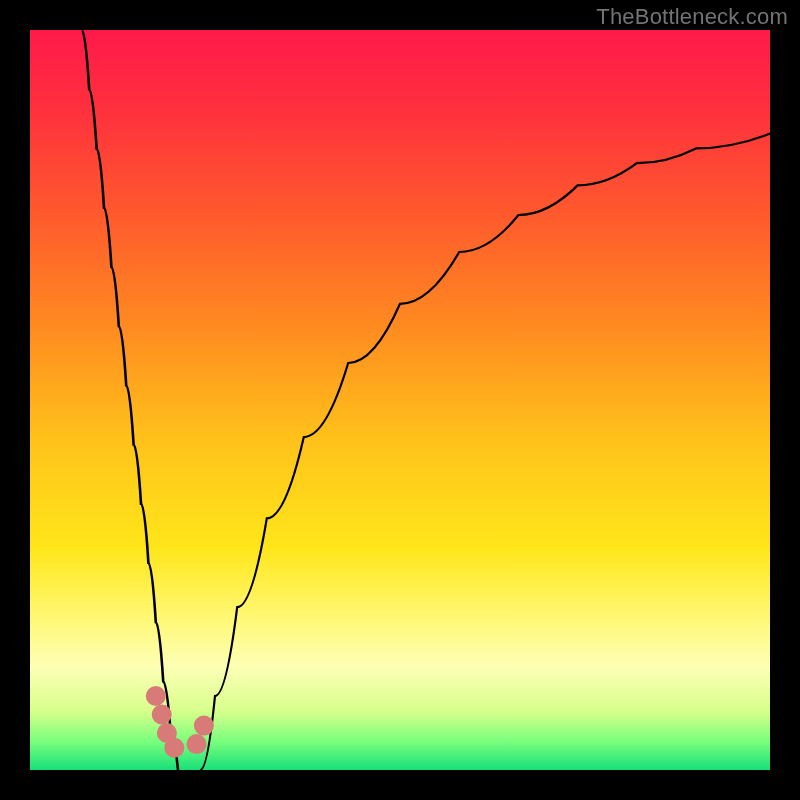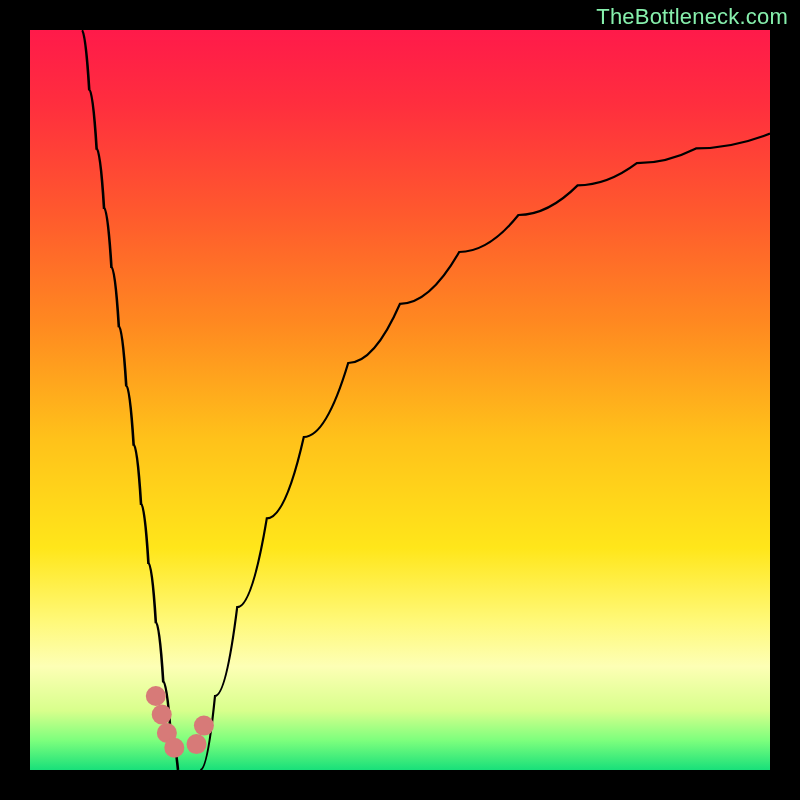--- a/index.html
+++ b/index.html
@@ -20,21 +20,21 @@
   .plot-area {
     position: absolute;
     top: 30px; left: 30px;
     width: 740px; height: 740px;
     overflow: hidden;
   }
   .watermark {
     position: absolute;
     top: 4px;
     right: 12px;
-    color: #86efac;
+    color: #737373;
     font-size: 22px;
     font-weight: 500;
     letter-spacing: 0.2px;
   }
   svg { display: block; }
 </style>
 </head>
 <body>
 
 <div class="frame">

